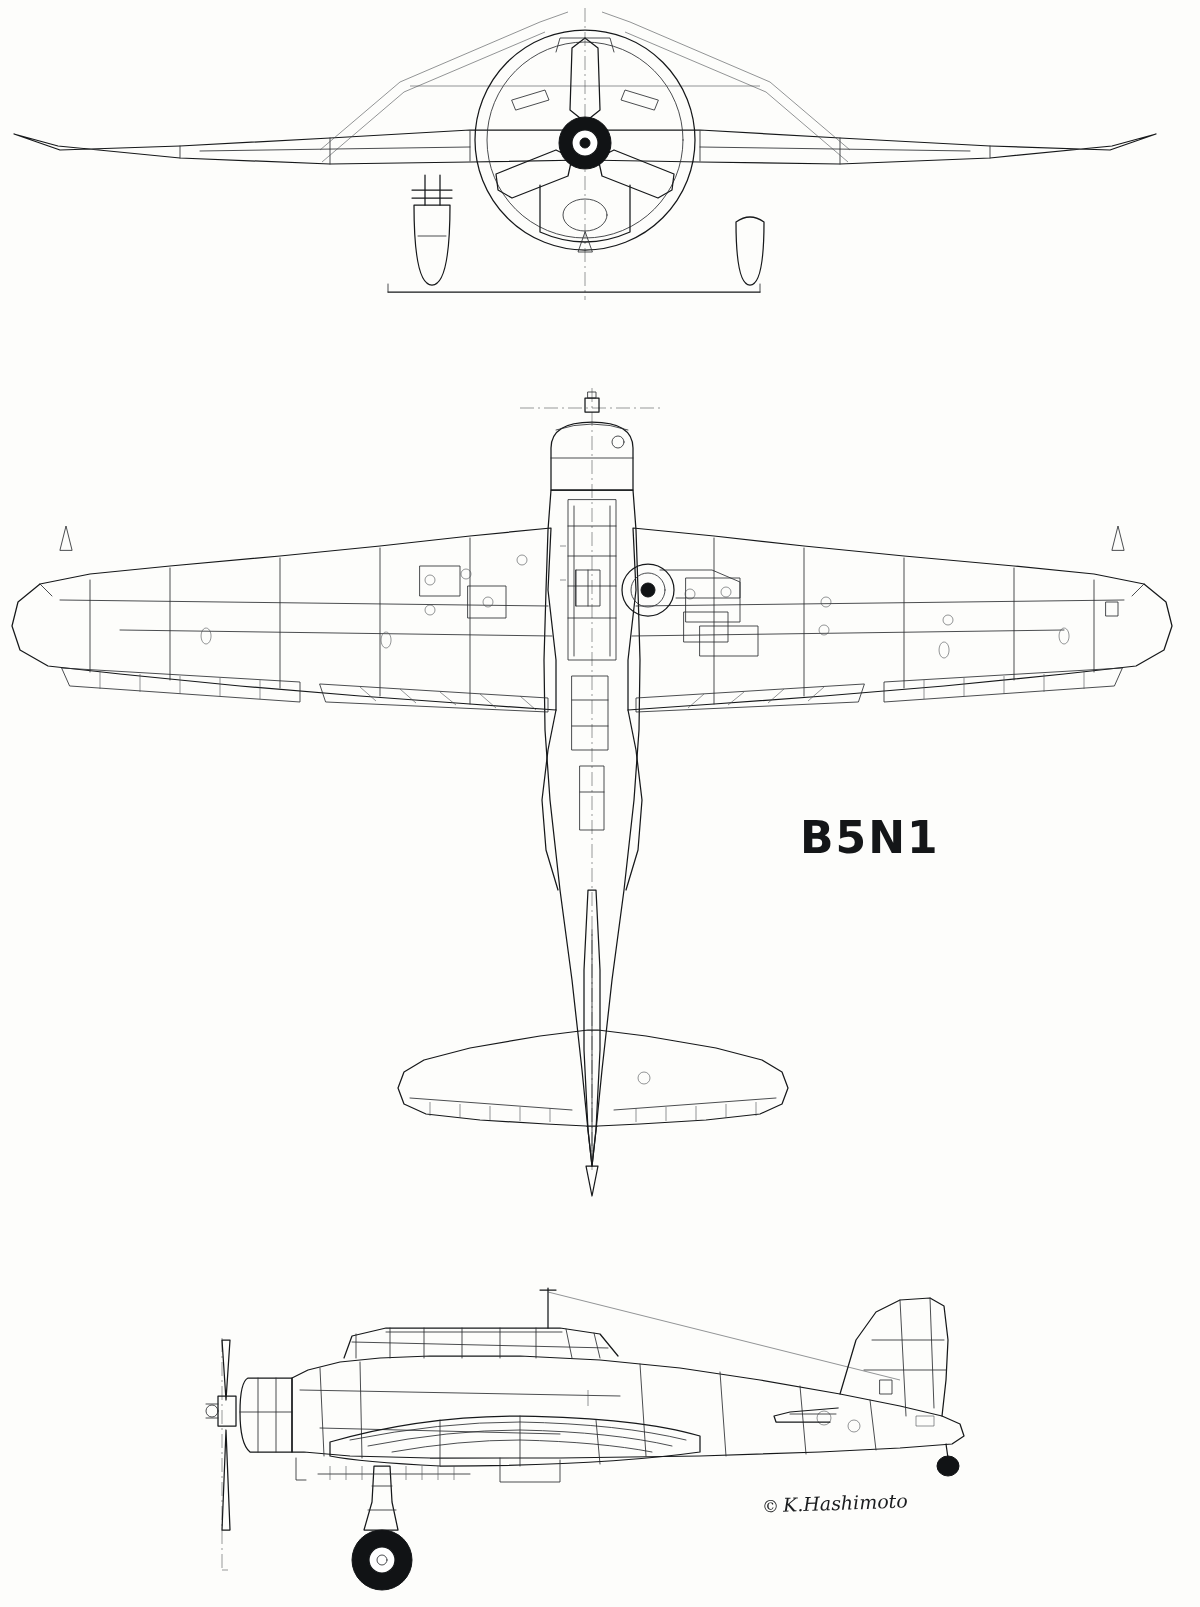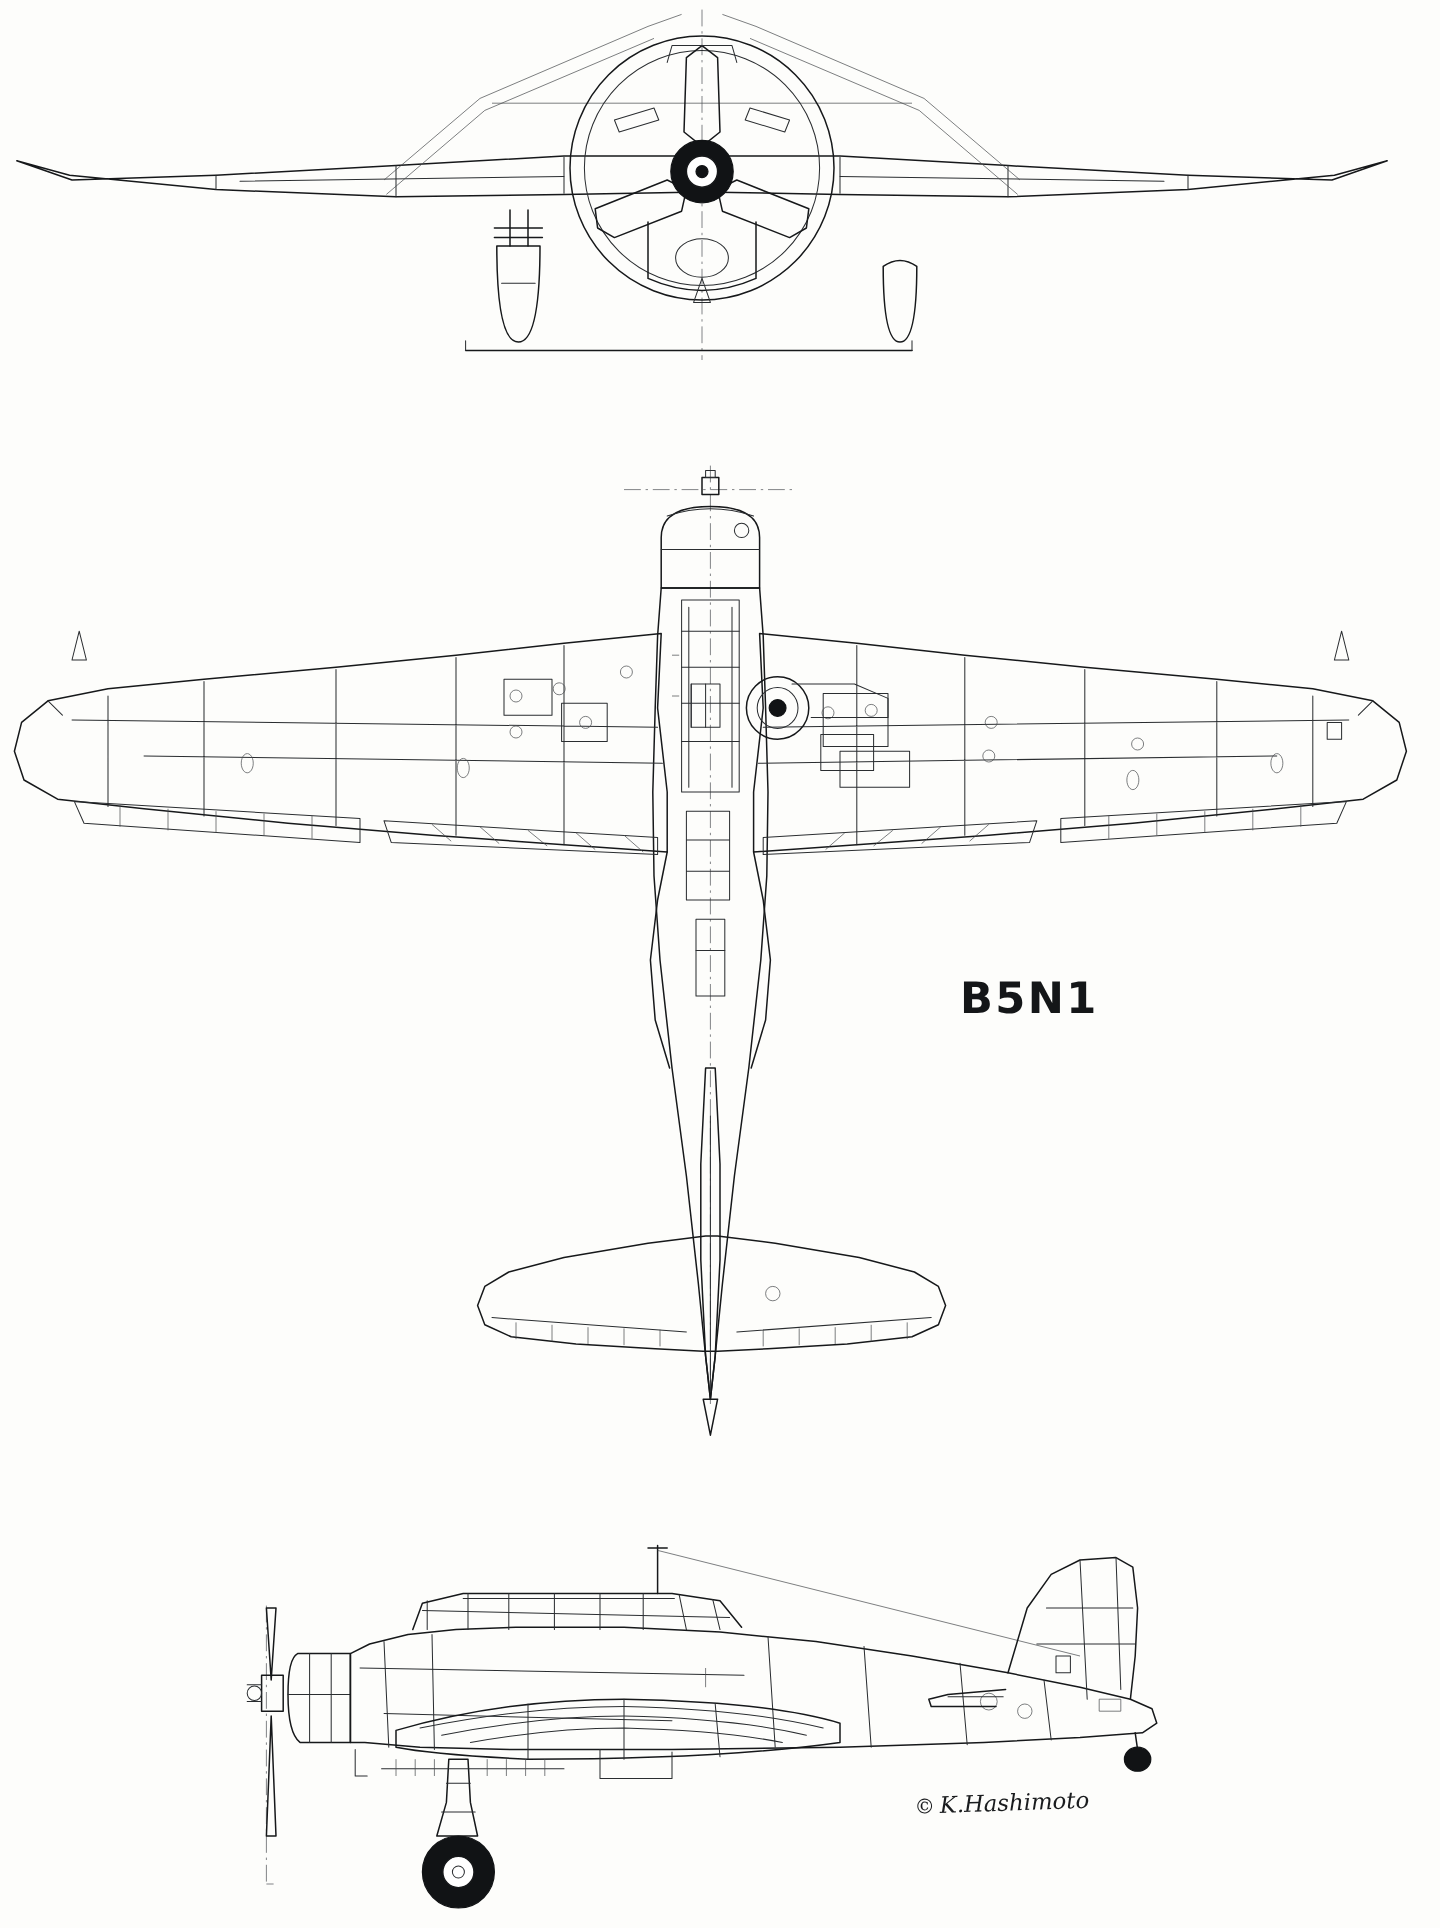--- a/index.html
+++ b/index.html
@@ -53,21 +53,21 @@
     stroke-width: 0.7;
     stroke-dasharray: 14 4 2 4;
   }
   .fill-dark { fill: #111315; stroke: #111315; stroke-width: 1; }
   .fill-white { fill: #ffffff; stroke: #16181a; stroke-width: 1.2; }
 
   #designation {
     position: absolute;
     left: 800px;
     top: 812px;
-    font-size: 36px;
+    font-size: 44px;
     letter-spacing: 2px;
     font-weight: 600;
     color: #141618;
     font-family: "DejaVu Sans", sans-serif;
     white-space: nowrap;
   }
   #signature {
     position: absolute;
     left: 762px;
     top: 1492px;

